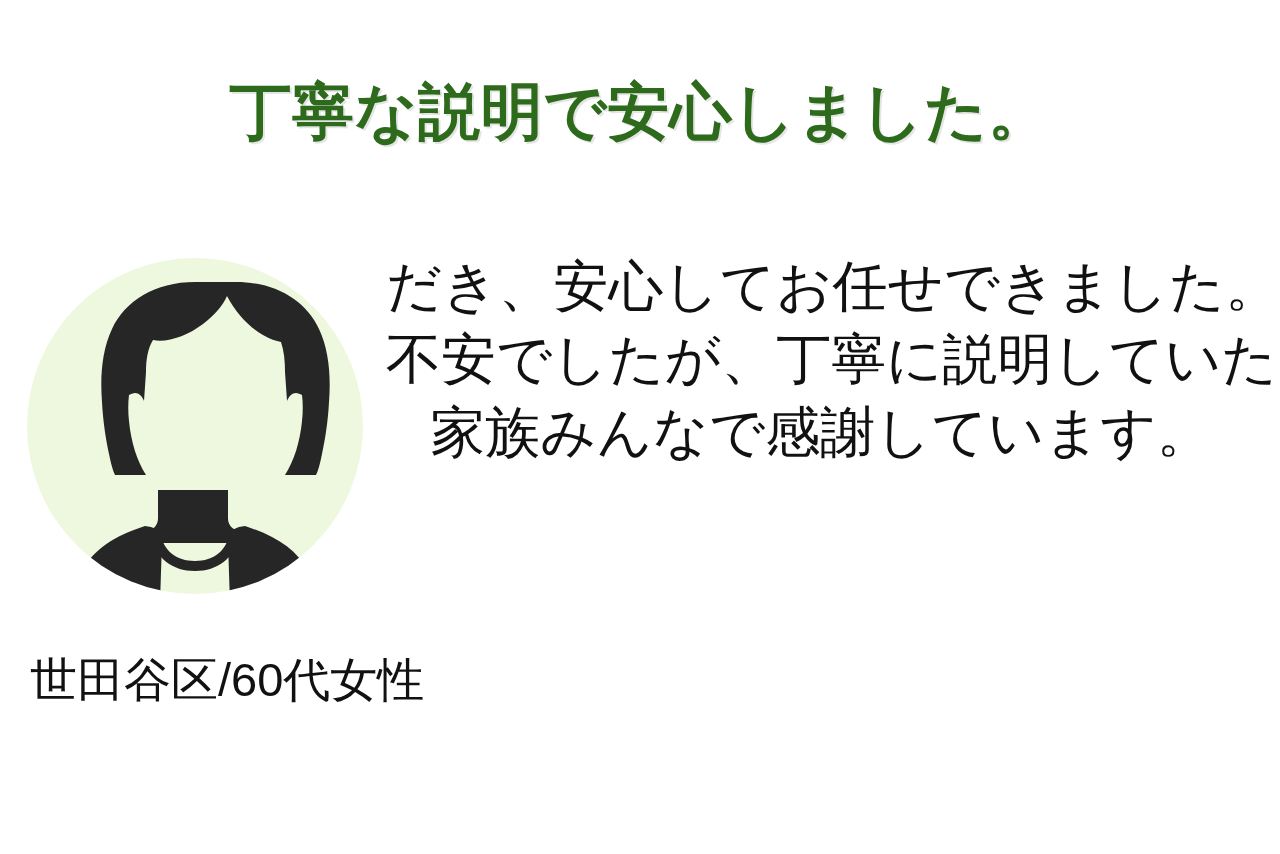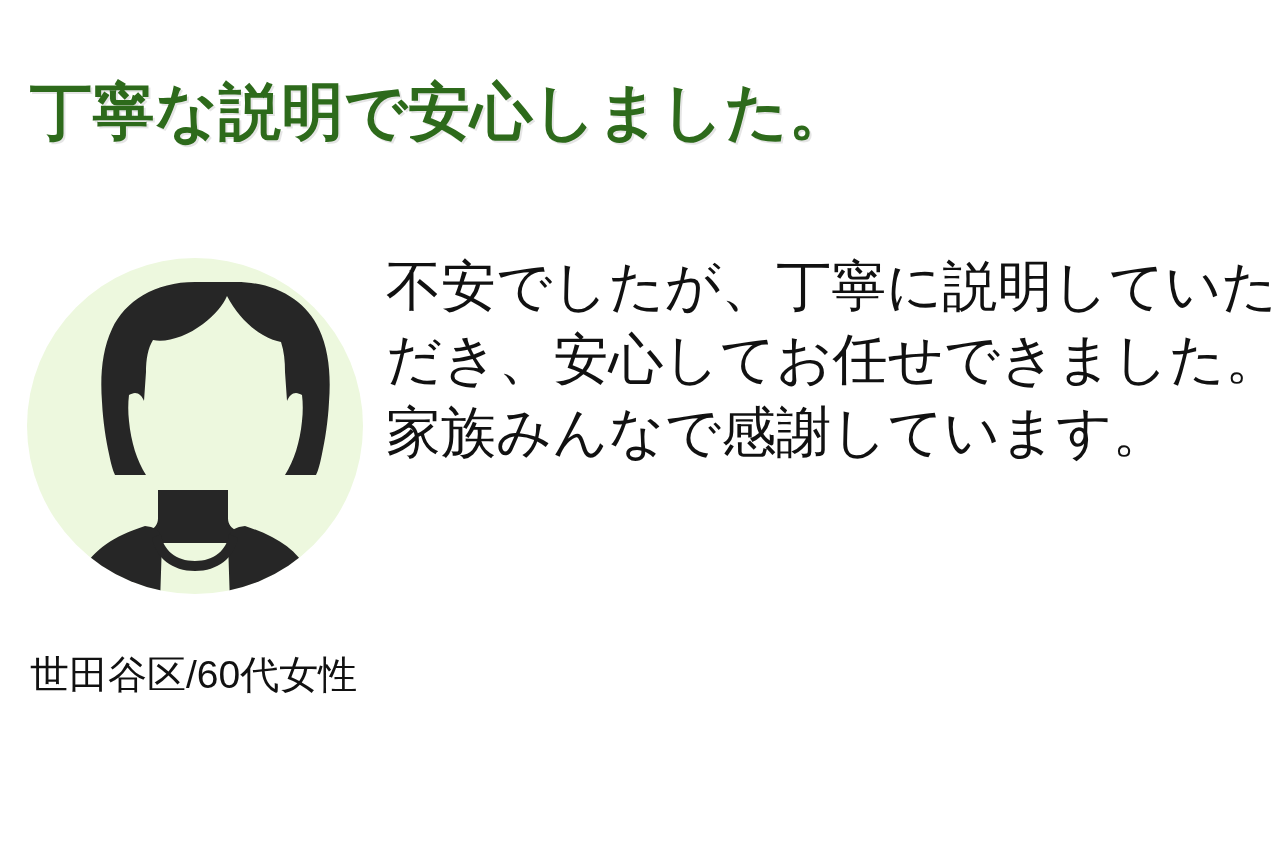--- a/index.html
+++ b/index.html
@@ -17,20 +17,21 @@
   }
 
   .testimonial-card {
     position: absolute;
     left: 0;
     top: 0;
     width: 1280px;
     height: 854px;
     background: #ffffff;
     box-sizing: border-box;
+    text-align: center;
   }
 
   
   .headline {
     position: absolute;
     left: 30px;
     top: 76px;
     width: 1220px;
     margin: 0;
     font-size: 62px;
@@ -83,21 +84,21 @@
     display: block;
     white-space: nowrap;
   }
 
   
   .attribution {
     position: absolute;
     left: 30px;
     top: 652px;
     margin: 0;
-    font-size: 39px;
+    font-size: 47px;
     line-height: 1.2;
     color: #111111;
     font-weight: 400;
     white-space: nowrap;
   }
 </style>
 </head>
 <body>
 
 <div class="testimonial-card">
@@ -168,22 +169,22 @@
                    c2 16 15 27 34 27
                    19 0 32-11 34-27
                    l9 4
                    c-4 20-20 33-43 33
                    -23 0-39-13-43-33 z"></path>
         </g>
       </svg>
     </div>
 
     <p class="quote-text">
+      <span class="quote-line">だき、安心してお任せできました。</span>
       <span class="quote-line">不安でしたが、丁寧に説明していた</span>
-      <span class="quote-line">だき、安心してお任せできました。</span>
       <span class="quote-line">家族みんなで感謝しています。</span>
     </p>
 
   </div>
 
   <p class="attribution">世田谷区/60代女性</p>
 
 </div>
 
 </body></html>

